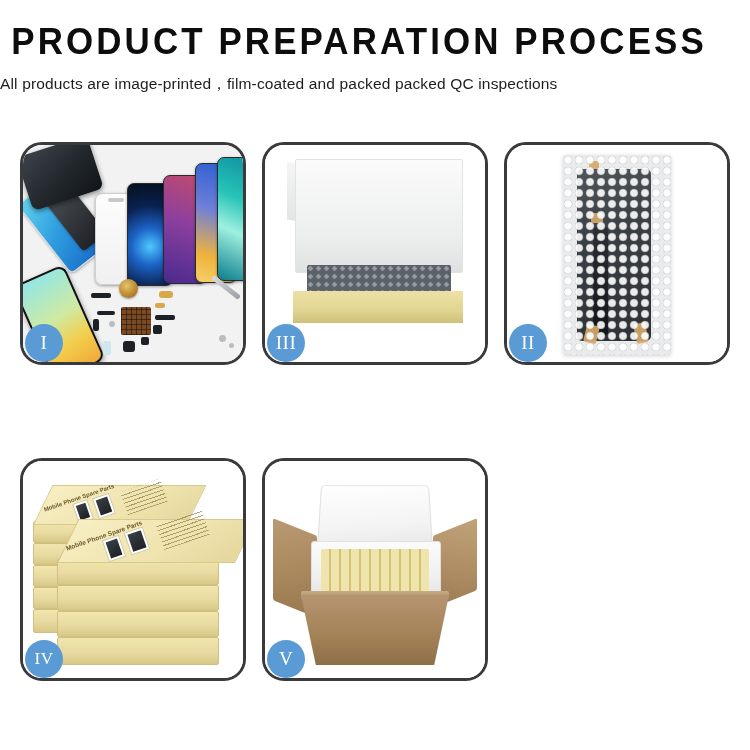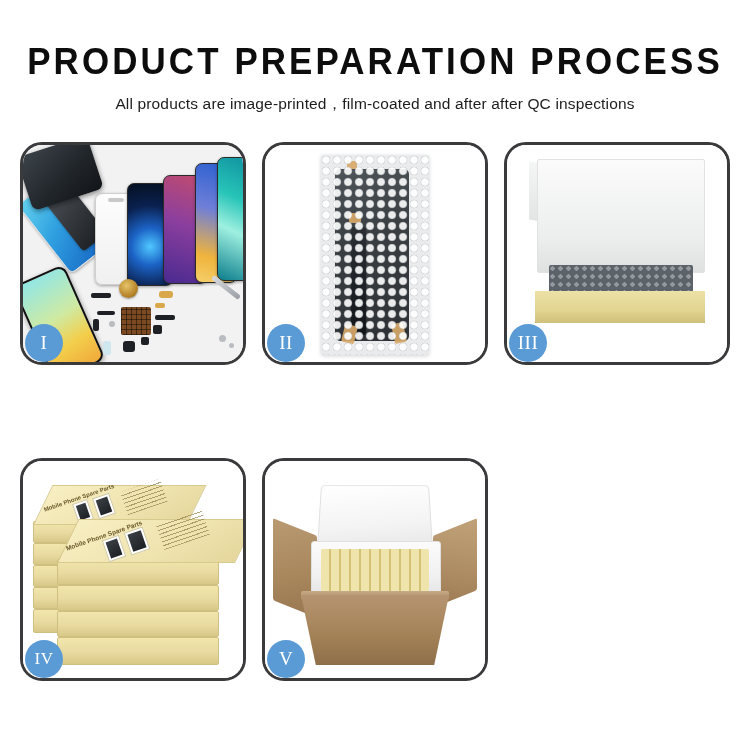--- a/index.html
+++ b/index.html
@@ -11,22 +11,21 @@
   body {
     width: 750px;
     height: 750px;
     overflow: hidden;
     font-family: "Liberation Sans", sans-serif;
     -webkit-font-smoothing: antialiased;
   }
 
   
   .header {
-    text-align: center;
-    padding-top: 44px;
+    padding-top: 24px;
   }
   .title {
     font-family: "Liberation Sans", sans-serif;
     font-size: 36px;
     font-weight: 700;
     letter-spacing: 3.2px;
     color: #0d0d0d;
     line-height: 1;
     transform: scaleX(0.97);
     white-space: nowrap;
@@ -359,21 +358,21 @@
     position: absolute; width: 12px; height: 18px;
     background: #a98a60;
     opacity: .85;
   }
 </style>
 </head>
 <body>
 
 <div class="header">
   <div class="title">PRODUCT PREPARATION PROCESS</div>
-  <div class="subtitle">All products are image-printed，film-coated and after after QC inspections</div>
+  <div class="subtitle">All products are image-printed，film-coated and packed packed QC inspections</div>
 </div>
 
 <div class="grid">
 
   <div class="panel">
     <div class="panel-inner p1">
       <div class="stage">
         <div class="phone-fan">
           <div class="ph ph-a"></div>
           <div class="ph ph-a2"></div>
@@ -401,52 +400,52 @@
         <div class="bit silver" style="left:80px;top:196px;width:8px;height:14px;border-radius:2px;background:#cfe7ef;"></div>
         <div class="bit dark" style="left:118px;top:192px;width:8px;height:8px;"></div>
         <div class="bit silver" style="left:196px;top:190px;width:7px;height:7px;border-radius:50%;"></div>
         <div class="bit silver" style="left:206px;top:198px;width:5px;height:5px;border-radius:50%;"></div>
       </div>
     </div>
     <div class="badge">I</div>
   </div>
 
   <div class="panel">
+    <div class="panel-inner p3">
+      <div class="stage">
+        <div class="box3-lidflapL"></div>
+        <div class="box3-lidflapR"></div>
+        <div class="box3-lid"></div>
+        <div class="box3-contents"></div>
+        <div class="box3-endL"></div>
+        <div class="box3-endR"></div>
+        <div class="box3-body"></div>
+      </div>
+    </div>
+    <div class="badge">III</div>
+  </div>
+
+  <div class="panel">
     <div class="panel-inner p2">
       <div class="stage">
         <div class="bubblebag">
           <div class="screen-inbag"></div>
           <div class="flexcable"></div>
           <div class="tape" style="left:28px;top:58px;width:12px;height:10px;"></div>
           <div class="tape" style="left:26px;top:6px;width:10px;height:8px;"></div>
           <div class="tape" style="left:22px;top:170px;width:13px;height:18px;transform:rotate(14deg);"></div>
           <div class="tape" style="left:72px;top:168px;width:12px;height:20px;transform:rotate(-12deg);"></div>
           <div class="bubbles"></div>
         </div>
       </div>
     </div>
     <div class="badge">II</div>
   </div>
 
   <div class="panel">
-    <div class="panel-inner p3">
-      <div class="stage">
-        <div class="box3-lidflapL"></div>
-        <div class="box3-lidflapR"></div>
-        <div class="box3-lid"></div>
-        <div class="box3-contents"></div>
-        <div class="box3-endL"></div>
-        <div class="box3-endR"></div>
-        <div class="box3-body"></div>
-      </div>
-    </div>
-    <div class="badge">III</div>
-  </div>
-
-  <div class="panel">
     <div class="panel-inner p4">
       <div class="stage stackwrap">
 
         <div class="sbox" style="left:10px;top:60px;width:108px;height:20px;"></div>
         <div class="sbox" style="left:10px;top:82px;width:108px;height:20px;"></div>
         <div class="sbox" style="left:10px;top:104px;width:108px;height:20px;"></div>
         <div class="sbox" style="left:10px;top:126px;width:108px;height:20px;"></div>
         <div class="sbox" style="left:10px;top:148px;width:108px;height:22px;"></div>
 
         <div class="sbox-top" style="left:10px;top:24px;width:152px;height:38px;transform:skewX(-26deg);transform-origin:left bottom;"></div>

